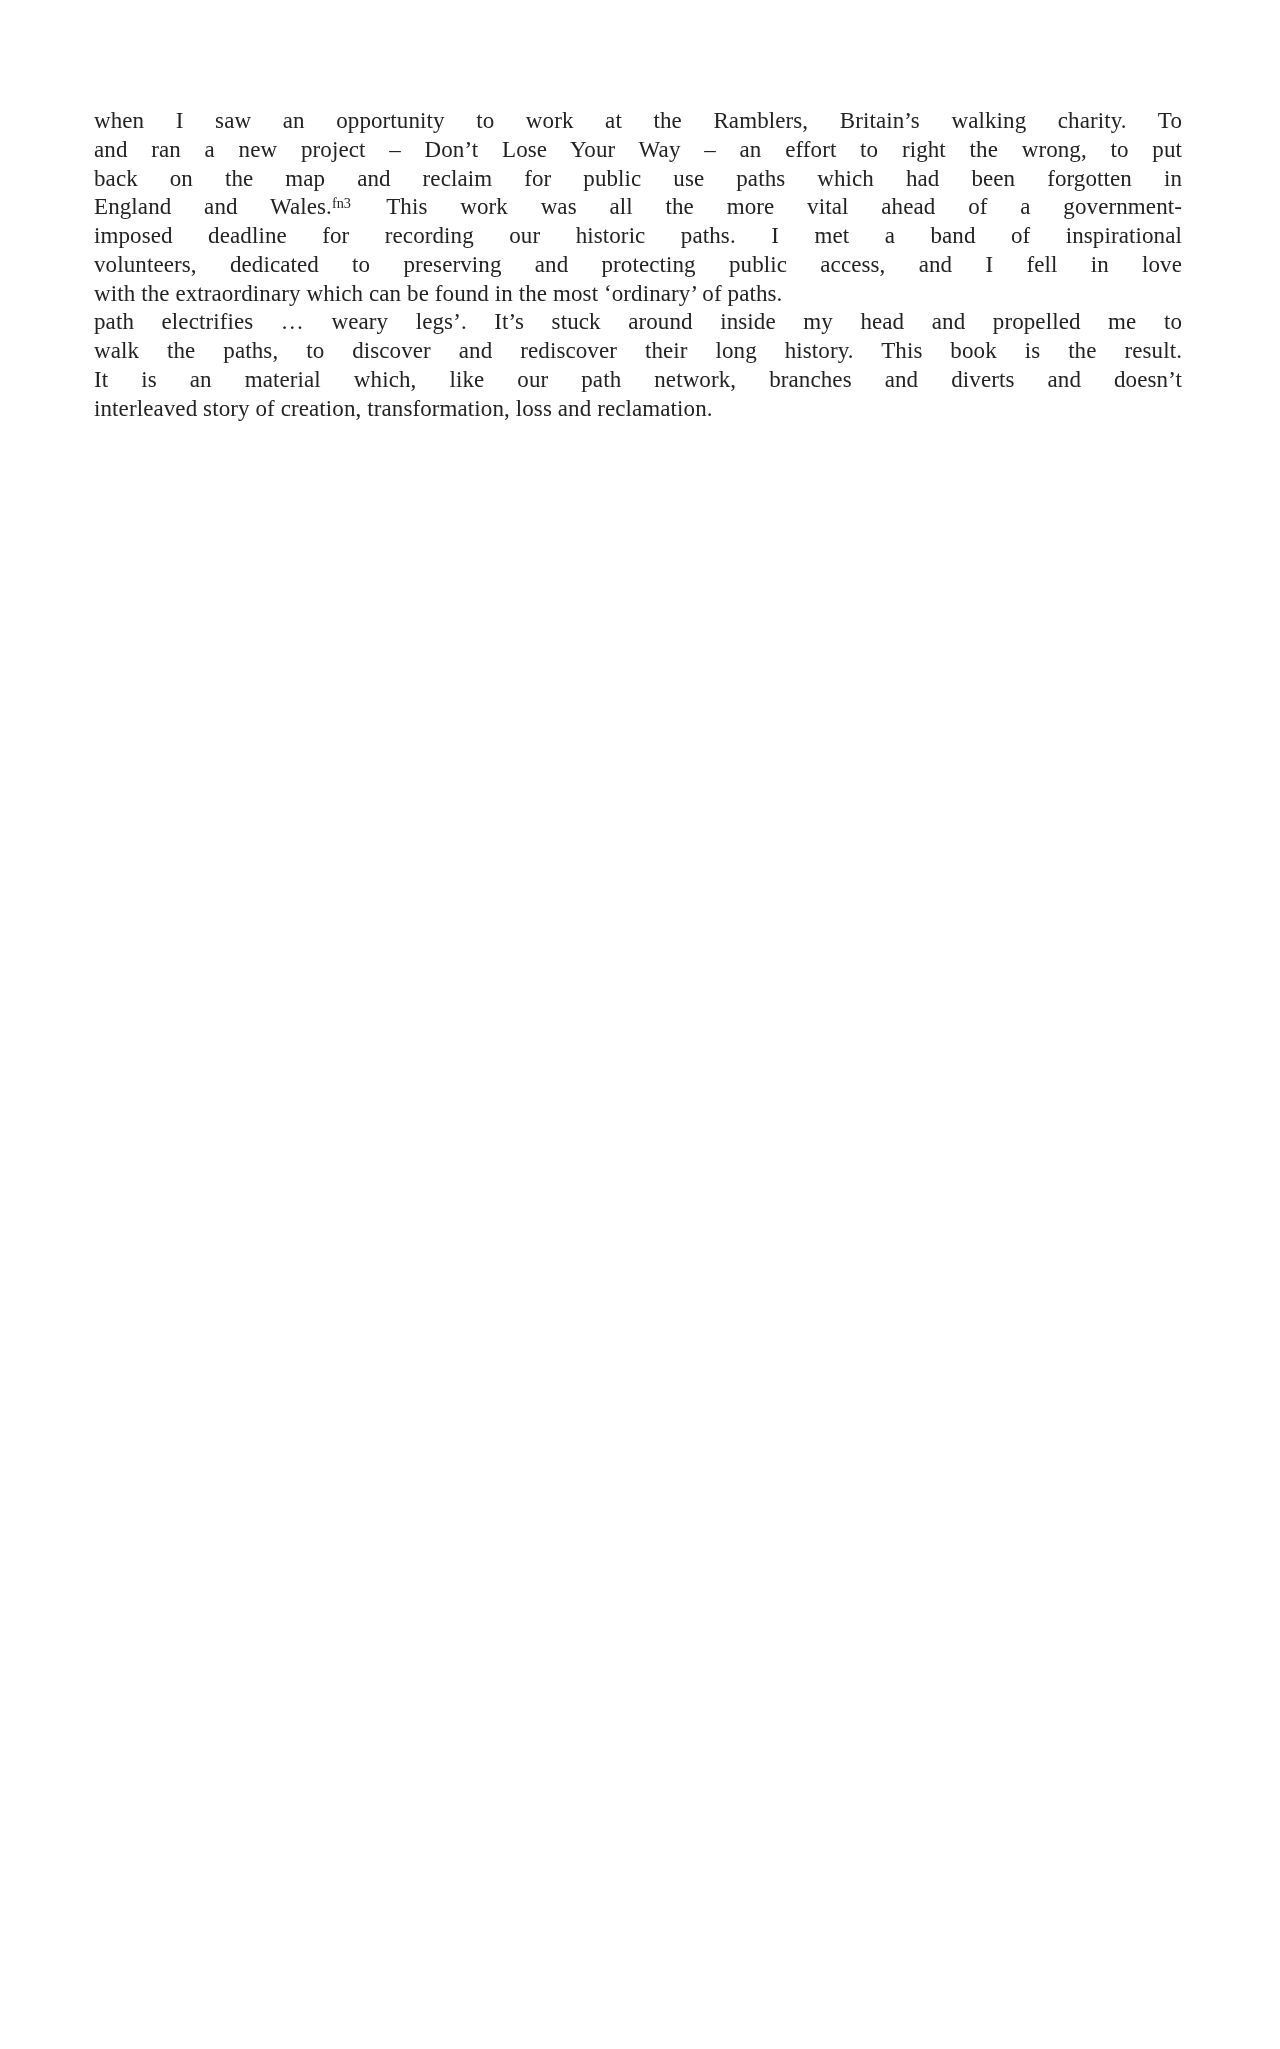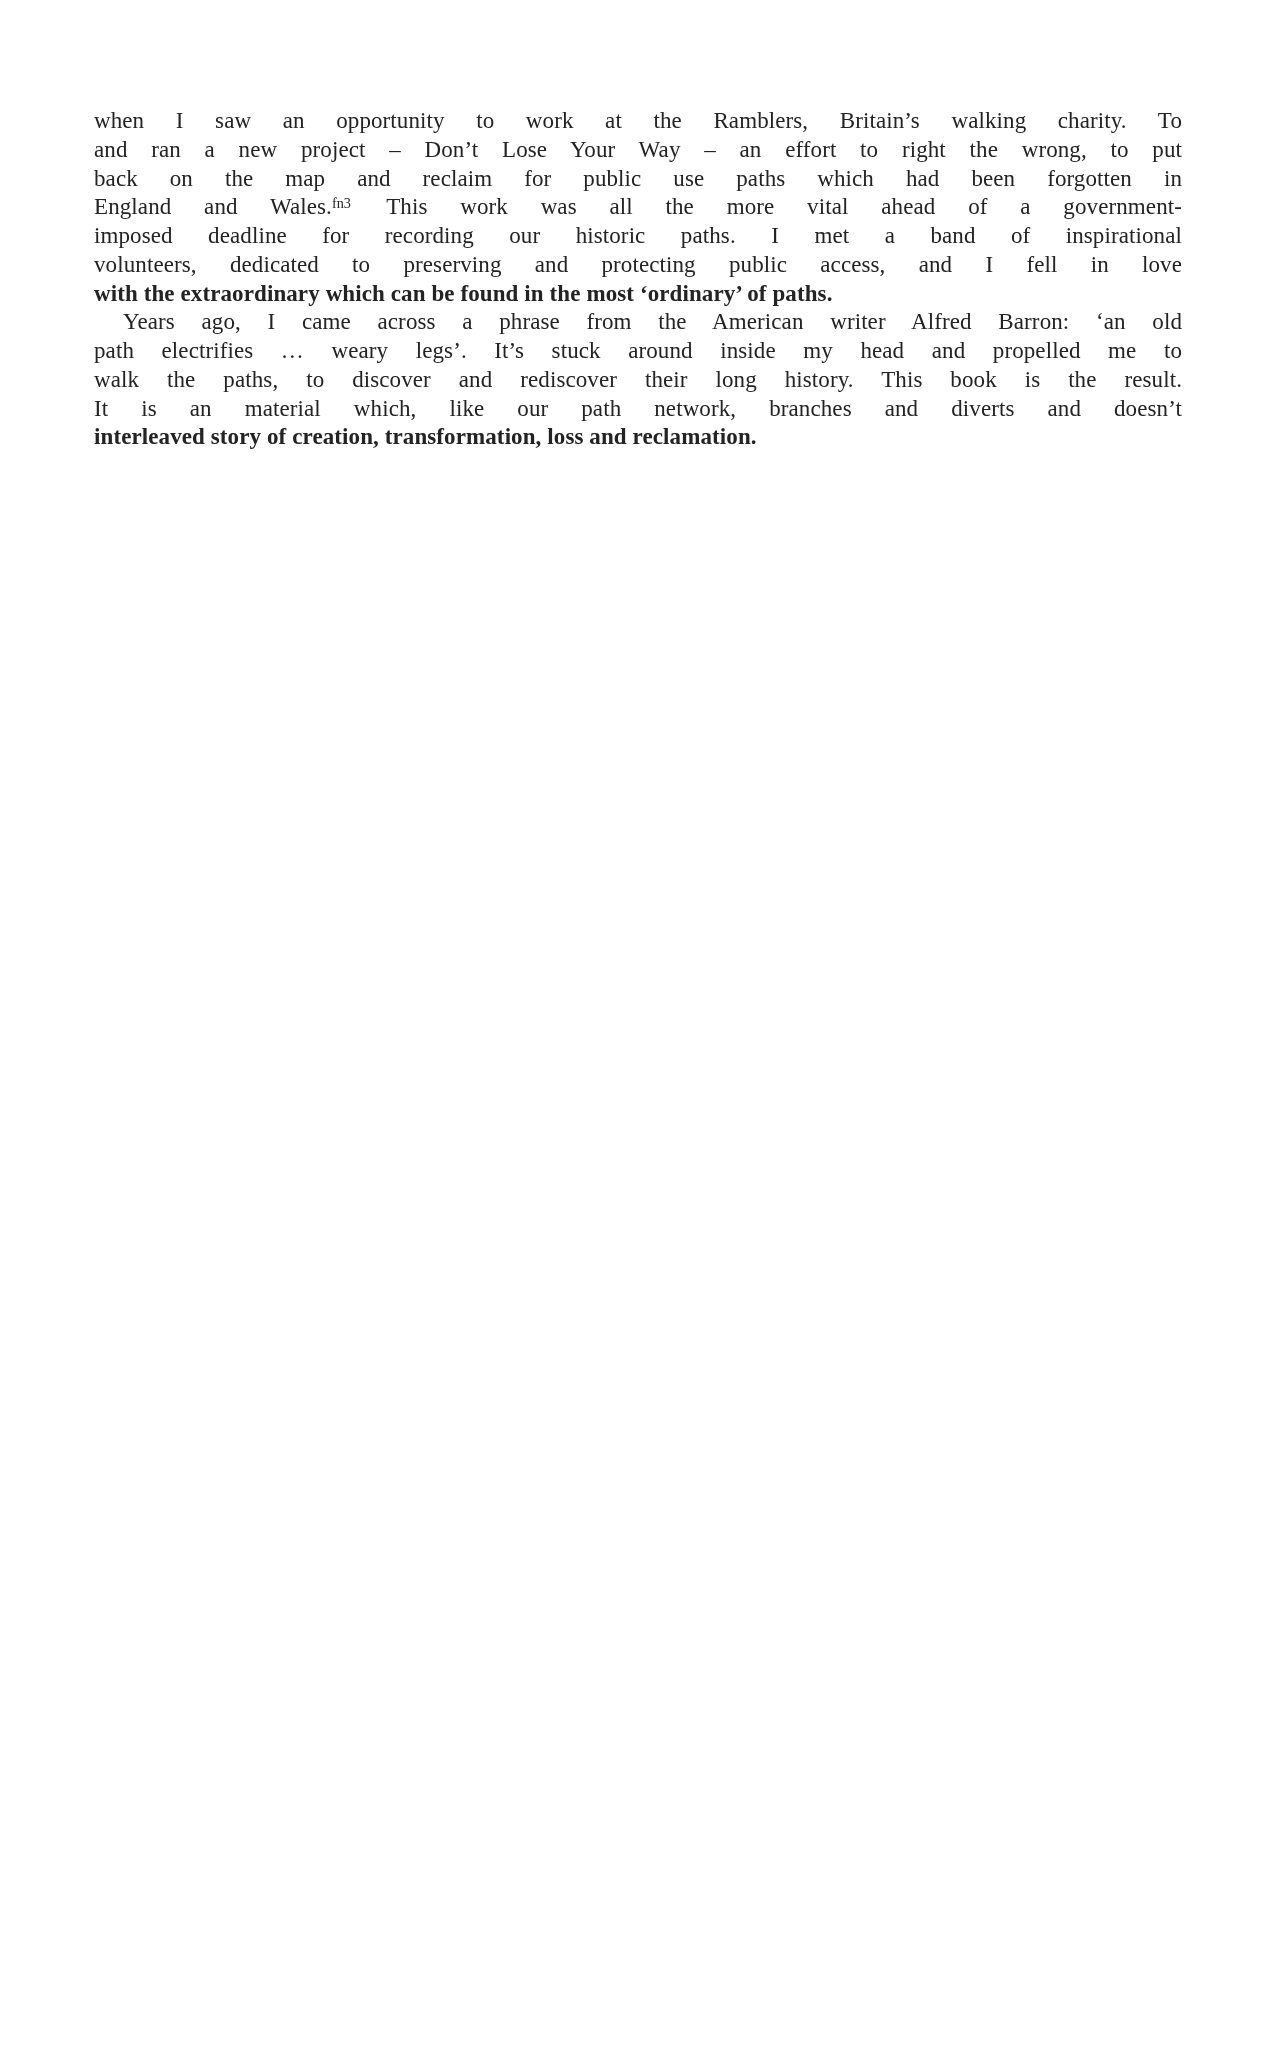--- a/index.html
+++ b/index.html
@@ -29,21 +29,20 @@
     margin: 0;
     padding: 0;
   }
   .line {
     text-align: justify;
     text-align-last: justify;
     white-space: normal;
   }
   .line.last {
     text-align-last: left;
-    font-weight: bold;
   }
   .line.indent {
     padding-left: 29px;
   }
   sup.fn {
     font-size: 0.62em;
     line-height: 0;
     vertical-align: 0.42em;
     letter-spacing: 0;
     margin-right: 0.2em;
@@ -69,21 +68,20 @@
       <div class="line">when I saw an opportunity to work at the Ramblers, Britain’s walking charity. To</div>
       <div class="line">and ran a new project – Don’t Lose Your Way – an effort to right the wrong, to put</div>
       <div class="line">back on the map and reclaim for public use paths which had been forgotten in</div>
       <div class="line"><span>England and Wales.</span><sup class="fn">fn3</sup><span> This work was all the more vital ahead of a government-</span></div>
       <div class="line">imposed deadline for recording our historic paths. I met a band of inspirational</div>
       <div class="line">volunteers, dedicated to preserving and protecting public access, and I fell in love</div>
       <div class="line last">with the extraordinary which can be found in the most ‘ordinary’ of paths.</div>
     </div>
 
     <div class="para">
-      <div class="line indent">Years ago, I came across a phrase from the American writer Alfred Barron: ‘an old</div>
       <div class="line">path electrifies … weary legs’. It’s stuck around inside my head and propelled me to</div>
       <div class="line">walk the paths, to discover and rediscover their long history. This book is the result.</div>
       <div class="line">It is an material which, like our path network, branches and diverts and doesn’t</div>
       <div class="line last">interleaved story of creation, transformation, loss and reclamation.</div>
     </div>
 
   </div>
 
   <div class="watermark">Copyrighted material</div>
 

